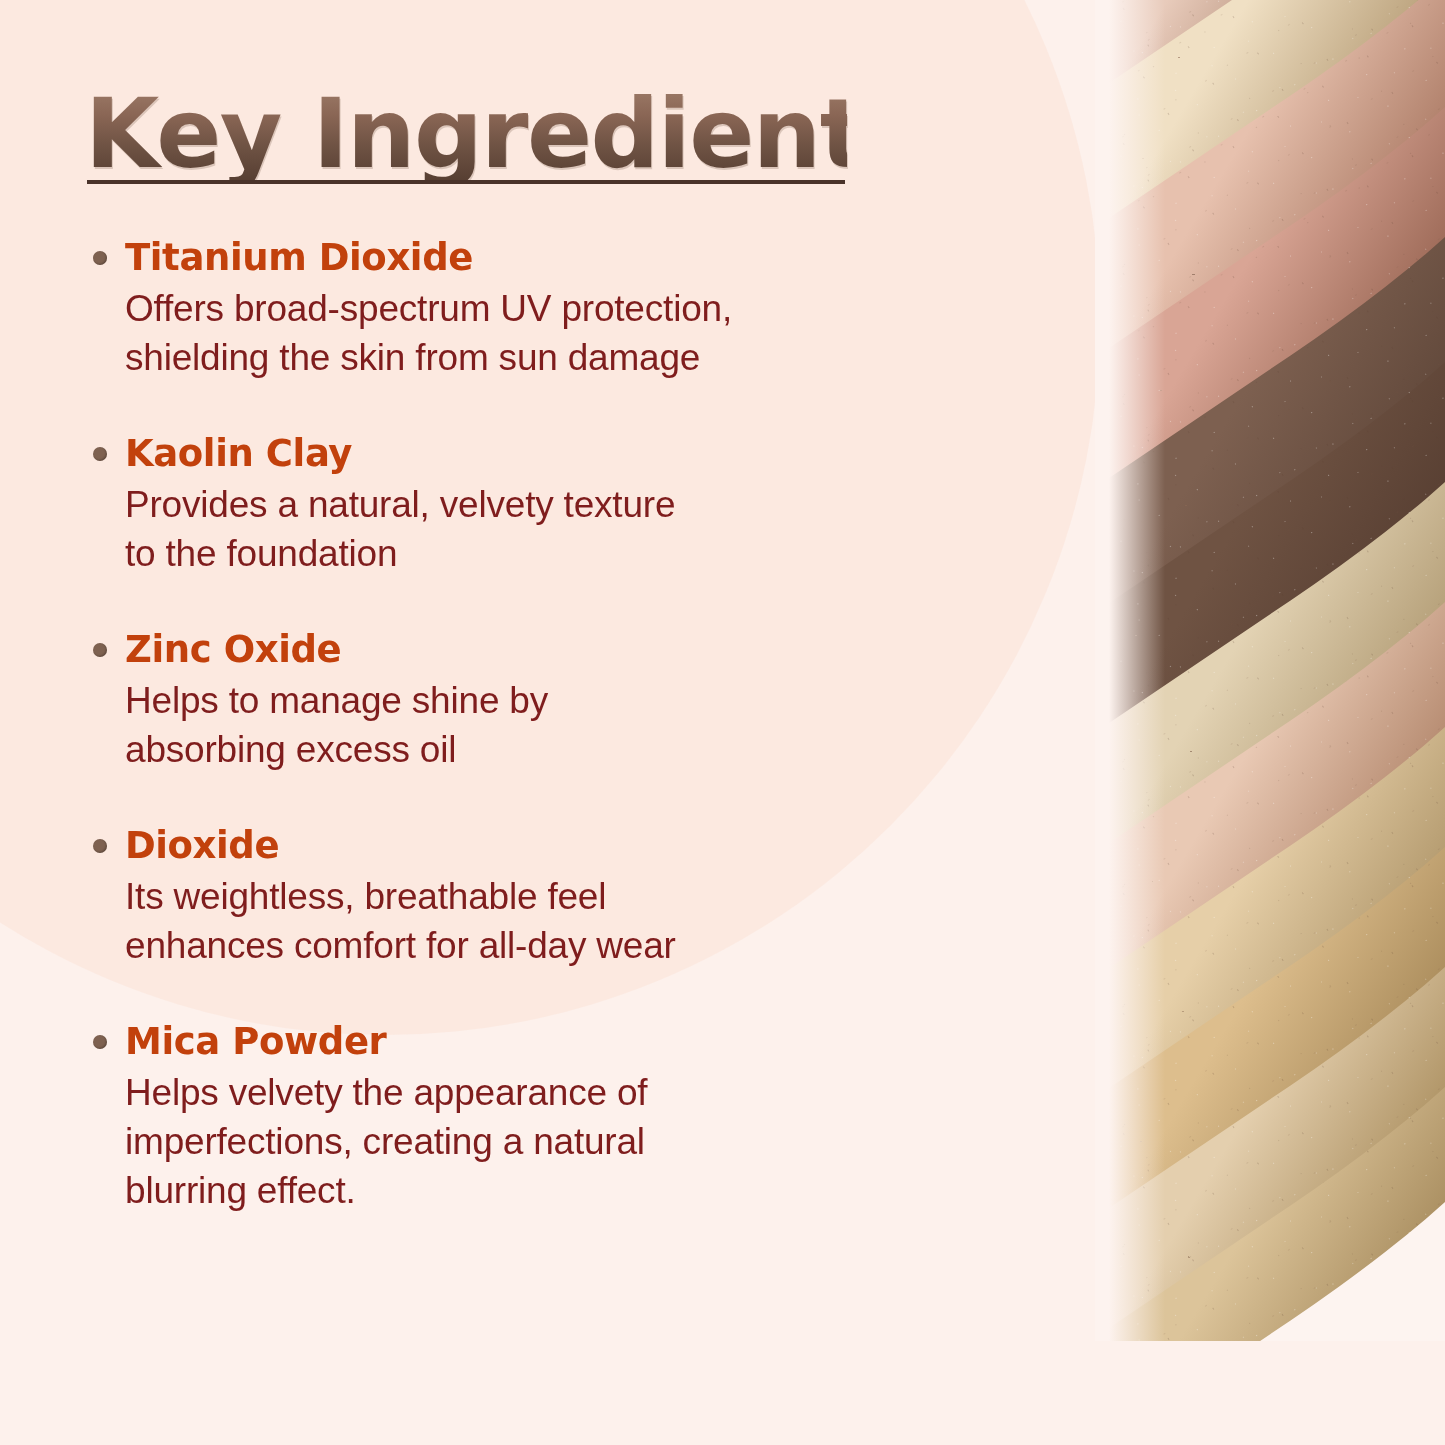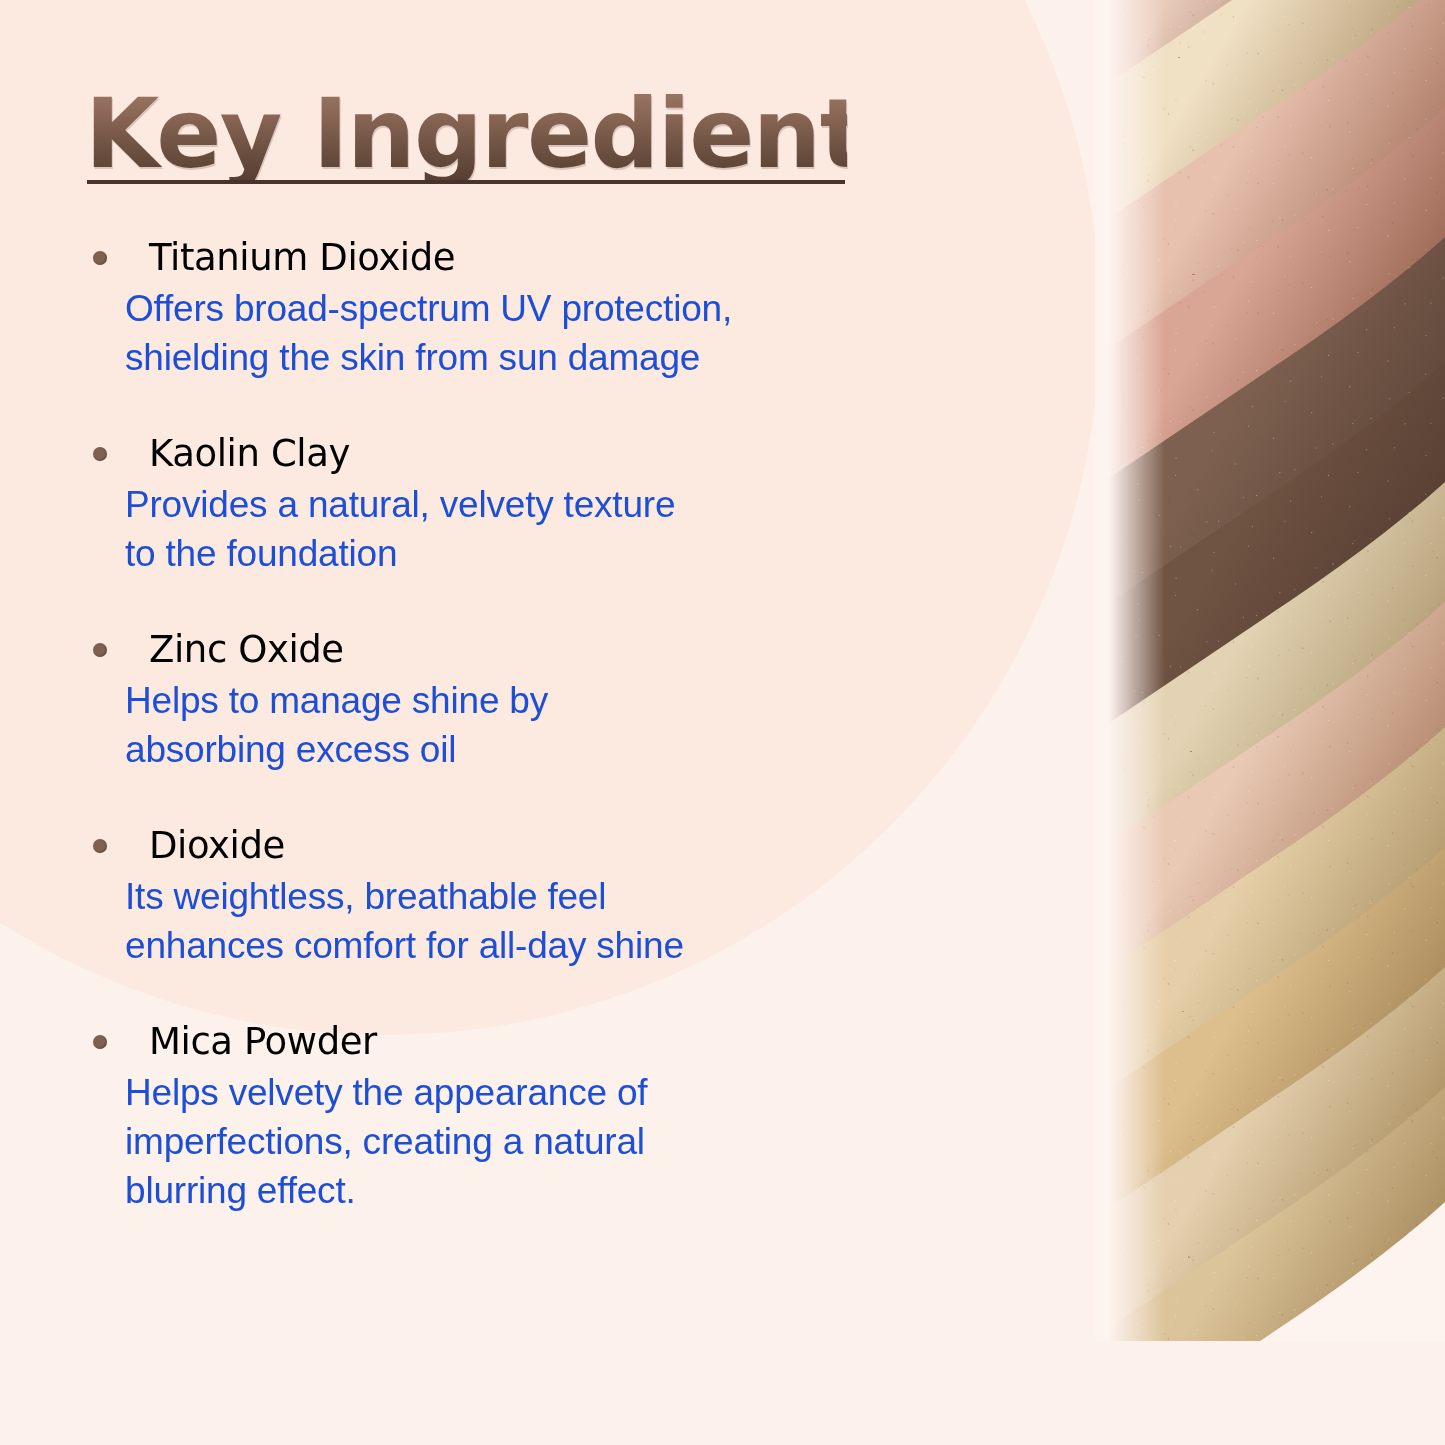--- a/index.html
+++ b/index.html
@@ -73,34 +73,33 @@
     position:absolute;
     left:8px; top:17px;
     width:14px; height:14px;
     border-radius:50%;
     background:#7e6150;
     box-shadow:inset -1px -1px 2px rgba(0,0,0,.25);
   }
 
   .item-name {
     font-family:"DejaVu Sans", sans-serif;
-    font-weight:400;
+    font-weight:700;
     font-size:37px;
     line-height:1.28;
-    color:#000000;
+    color:#c2410c;
     letter-spacing:-.4px;
-    margin-left:24px;
   }
 
   .item-desc {
     font-family:"Liberation Sans", sans-serif;
     font-weight:300;
     font-size:37px;
     line-height:1.32;
-    color:#1d4ed8;
+    color:#7f1d1d;
     letter-spacing:-.2px;
     margin-top:4px;
     white-space:pre-line;
   }
 
   
   .photo {
     position:absolute;
     right:0; top:0;
     width:350px; height:1445px;
@@ -207,21 +206,21 @@
         <span class="dot"></span>
         <div class="item-name">Zinc Oxide</div>
         <div class="item-desc">Helps to manage shine by
 absorbing excess oil</div>
       </li>
 
       <li class="item">
         <span class="dot"></span>
         <div class="item-name">Dioxide</div>
         <div class="item-desc">Its weightless, breathable feel
-enhances comfort for all-day shine</div>
+enhances comfort for all-day wear</div>
       </li>
 
       <li class="item">
         <span class="dot"></span>
         <div class="item-name">Mica Powder</div>
         <div class="item-desc">Helps velvety the appearance of
 imperfections, creating a natural
 blurring effect.</div>
       </li>
 

